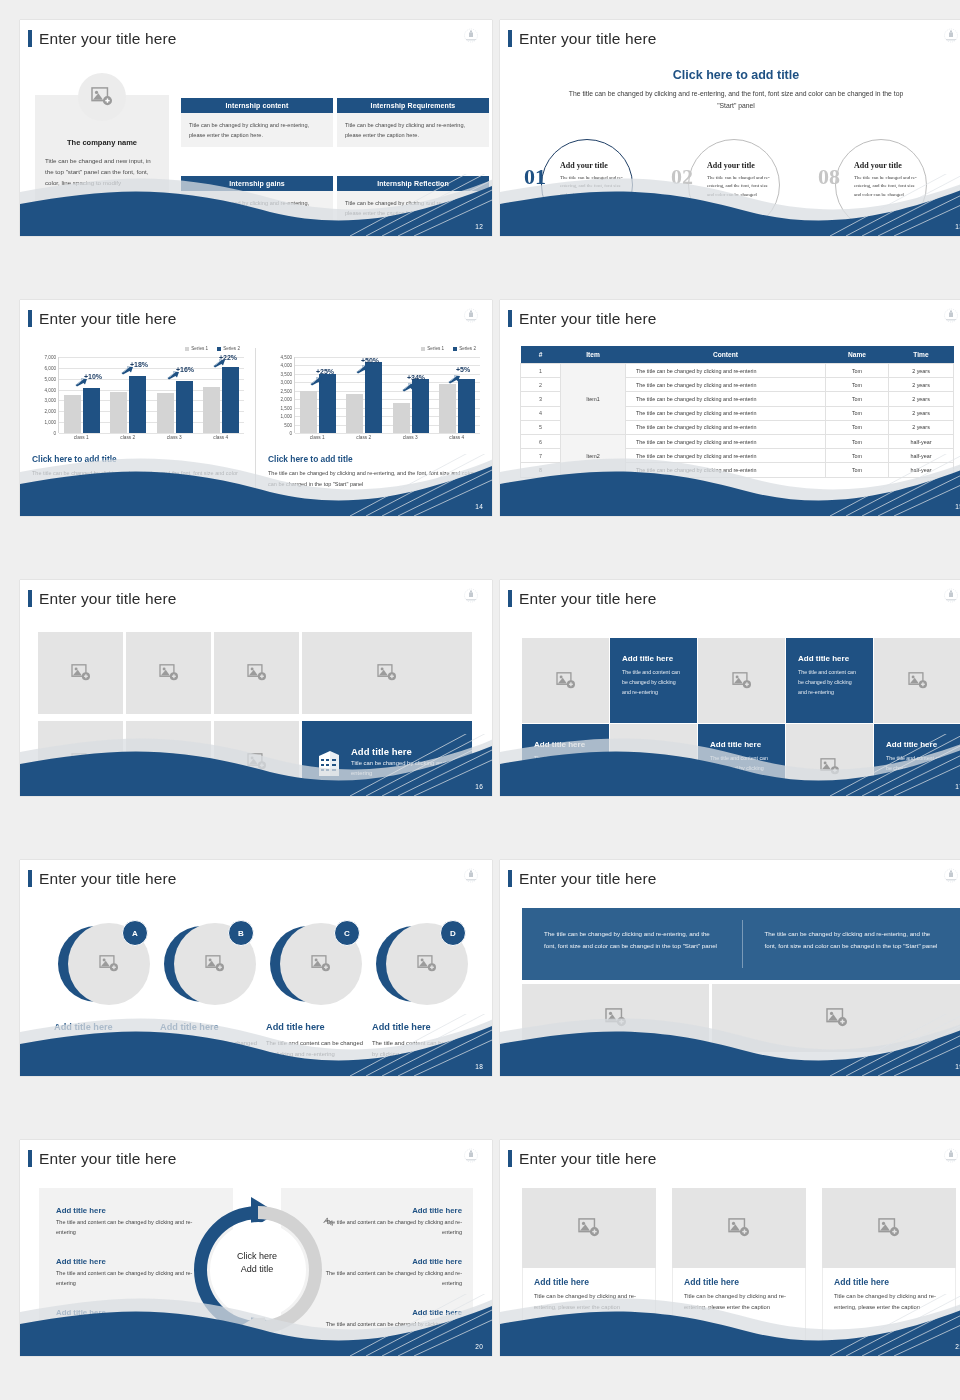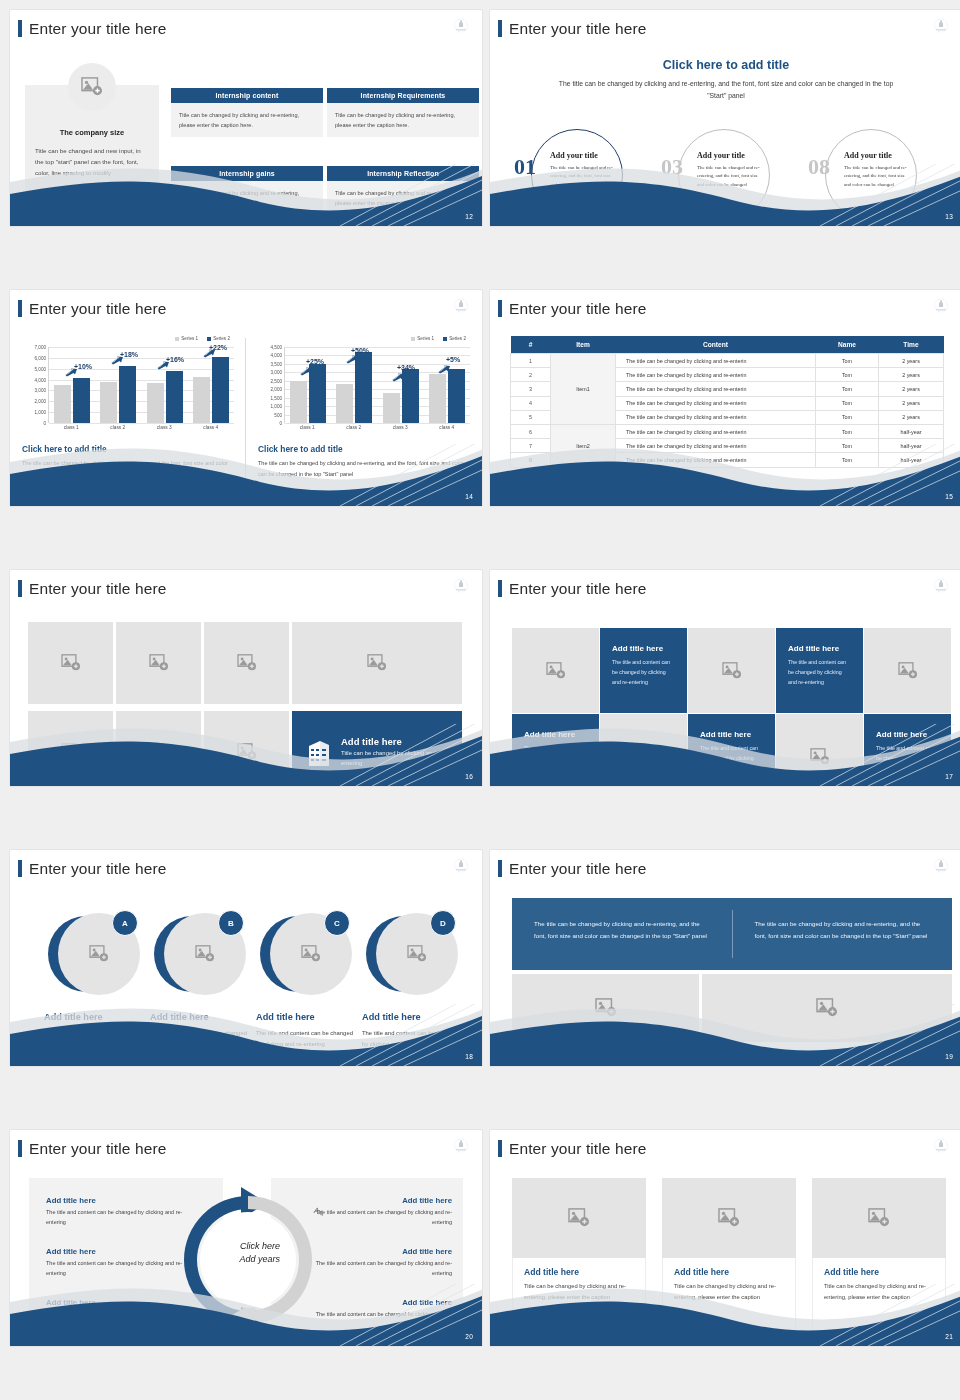--- a/index.html
+++ b/index.html
@@ -1,18 +1,18 @@
 <!DOCTYPE html>
 <html><head>
 <meta charset="utf-8">
 <style>
   html,body{margin:0;padding:0;background:#efefef;}
   body{width:960px;height:1400px;font-family:"Liberation Sans",sans-serif;}
   .grid{display:grid;grid-template-columns:480px 480px;grid-template-rows:repeat(5,280px);width:960px;height:1400px;}
-  .slide{position:relative;width:472px;height:216px;margin:10px;background:#ffffff;overflow:hidden;box-shadow:0 0 1px rgba(0,0,0,.25);}
+  .slide{position:relative;width:472px;height:216px;margin:20px;background:#ffffff;overflow:hidden;box-shadow:0 0 1px rgba(0,0,0,.25);}
   .slide-inner{position:absolute;inset:0;}
 
   
   .title-bar{position:absolute;left:8px;top:10px;display:flex;align-items:center;gap:7px;}
   .title-tick{width:4px;height:17px;background:#1f5183;}
   .slide-title{font-size:15.5px;color:#2b2b2b;font-weight:400;letter-spacing:.1px;line-height:1;}
   .crest{position:absolute;right:11px;top:7px;width:20px;height:20px;opacity:.45;}
 
   
   .wave{position:absolute;left:0;right:0;bottom:0;height:62px;pointer-events:none;}
@@ -98,21 +98,21 @@
   .s19-sep{width:0;border-left:.8px solid #7a9ab8;margin:12px 0;}
   .s19-img{position:absolute;top:124px;height:68px;background:#e4e4e4;display:flex;align-items:center;justify-content:center;}
 
   
   .s20-bg{position:absolute;left:19px;top:48px;width:434px;height:165px;background:#f2f2f2;}
   .s20-white{position:absolute;left:213px;top:48px;width:48px;height:165px;background:#fff;}
   .s20-col{position:absolute;width:150px;}
   .s20-t{font-size:7.8px;font-weight:bold;color:#1f5183;}
   .s20-b{font-size:5.5px;line-height:1.85;color:#454545;margin-top:2px;}
   .s20-cyc{position:absolute;left:163px;top:55px;width:150px;height:150px;}
-  .s20-center{position:absolute;left:204px;top:110px;width:66px;text-align:right;font-size:9px;color:#1e1e1e;line-height:1.45;font-style:italic;}
+  .s20-center{position:absolute;left:204px;top:110px;width:66px;text-align:center;font-size:9px;color:#1e1e1e;line-height:1.45;}
 
   
   .s21-card{position:absolute;top:48px;width:134px;}
   .s21-img{height:80px;background:#e4e4e4;display:flex;align-items:center;justify-content:center;}
   .s21-body{background:#fff;border:.6px solid #ececec;border-top:none;padding:9px 11px 12px;box-sizing:border-box;height:78px;}
   .s21-t{font-size:8.6px;font-weight:bold;color:#1f5183;}
   .s21-b{font-size:5.8px;line-height:1.95;color:#454545;margin-top:4px;}
 </style>
 </head>
 <body>
@@ -138,21 +138,21 @@
     <div class="s12-circ">
       <svg width="22" height="20" viewBox="0 0 24 22">
             <rect x="1" y="1" width="17" height="14" fill="none" stroke="#9b9b9b" stroke-width="1.6"></rect>
             <circle cx="6" cy="6" r="1.8" fill="#9b9b9b"></circle>
             <path d="M2 14 L8 7 L13 14 Z" fill="#9b9b9b"></path>
             <circle cx="18" cy="15" r="5" fill="#9b9b9b"></circle>
             <rect x="17.2" y="12.6" width="1.6" height="4.8" fill="#fff"></rect>
             <rect x="15.6" y="14.2" width="4.8" height="1.6" fill="#fff"></rect>
           </svg>
     </div>
-    <div class="s12-company">The company size</div>
+    <div class="s12-company">The company name</div>
     <div class="s12-body">Title can be changed and new input, in the top "start" panel can the font, font, color, line spacing to modify</div>
 
     <div class="s12-card" style="left:161px;top:78px;">
       <div class="s12-hdr">Internship content</div>
       <div class="s12-txt">Title can be changed by clicking and re-entering, please enter the caption here.</div>
     </div>
     <div class="s12-card" style="left:317px;top:78px;">
       <div class="s12-hdr">Internship Requirements</div>
       <div class="s12-txt">Title can be changed by clicking and re-entering, please enter the caption here.</div>
     </div>
@@ -200,21 +200,21 @@
     <div class="s13-s">The title can be changed by clicking and re-entering, and the font, font size and color can be changed in the top "Start" panel</div>
 
     <div class="s13-group" style="left:22px;">
       <div class="s13-ring"></div>
       <div class="s13-num">01</div>
       <div class="s13-t">Add your title</div>
       <div class="s13-b">The title can be changed and re-entering, and the font, font size and color can be changed</div>
     </div>
     <div class="s13-group" style="left:169px;">
       <div class="s13-ring gray"></div>
-      <div class="s13-num gray">03</div>
+      <div class="s13-num gray">02</div>
       <div class="s13-t">Add your title</div>
       <div class="s13-b">The title can be changed and re-entering, and the font, font size and color can be changed</div>
     </div>
     <div class="s13-group" style="left:316px;">
       <div class="s13-ring gray"></div>
       <div class="s13-num gray">08</div>
       <div class="s13-t">Add your title</div>
       <div class="s13-b">The title can be changed and re-entering, and the font, font size and color can be changed</div>
     </div>
 
@@ -952,21 +952,21 @@
       <polygon points="68,116 94,132 68,148" fill="#1f5183"></polygon>
 
       <path d="M 75 11 A 64 64 0 0 1 75 139 L 75 126 A 51 51 0 0 0 75 24 Z" fill="#d2d2d2"></path>
       <polygon points="82,116 56,132 82,148" fill="#d2d2d2"></polygon>
       <circle cx="75" cy="75" r="48" fill="#ffffff"></circle>
       <text font-size="8.5" fill="#ffffff" font-family="Liberation Sans, sans-serif"><textPath href="#arcL" startOffset="16%">Add your title here</textPath></text>
       <text font-size="8.5" fill="#6f6f6f" font-family="Liberation Sans, sans-serif"><textPath href="#arcR" startOffset="16%">Add your title here</textPath></text>
     </svg>
     <div class="s20-center">
       <div>Click here</div>
-      <div>Add years</div>
+      <div>Add title</div>
     </div>
 
     <div class="wave">
       <svg viewBox="0 0 472 62" preserveAspectRatio="none">
             <path d="M0 18 C 90 2, 150 -4, 250 24 C 330 46, 400 34, 472 6 L472 62 L0 62 Z" fill="#d9dde1" opacity=".75"></path>
             <path d="M0 30 C 90 14, 150 10, 250 38 C 330 58, 400 40, 472 12 L472 62 L0 62 Z" fill="#1f5183"></path>
             <g stroke="#dfe3e7" stroke-width=".8" fill="none" opacity=".9">
               <path d="M330 62 L472 -14"></path>
               <path d="M346 62 L472 -4"></path>
               <path d="M362 62 L472 6"></path>

